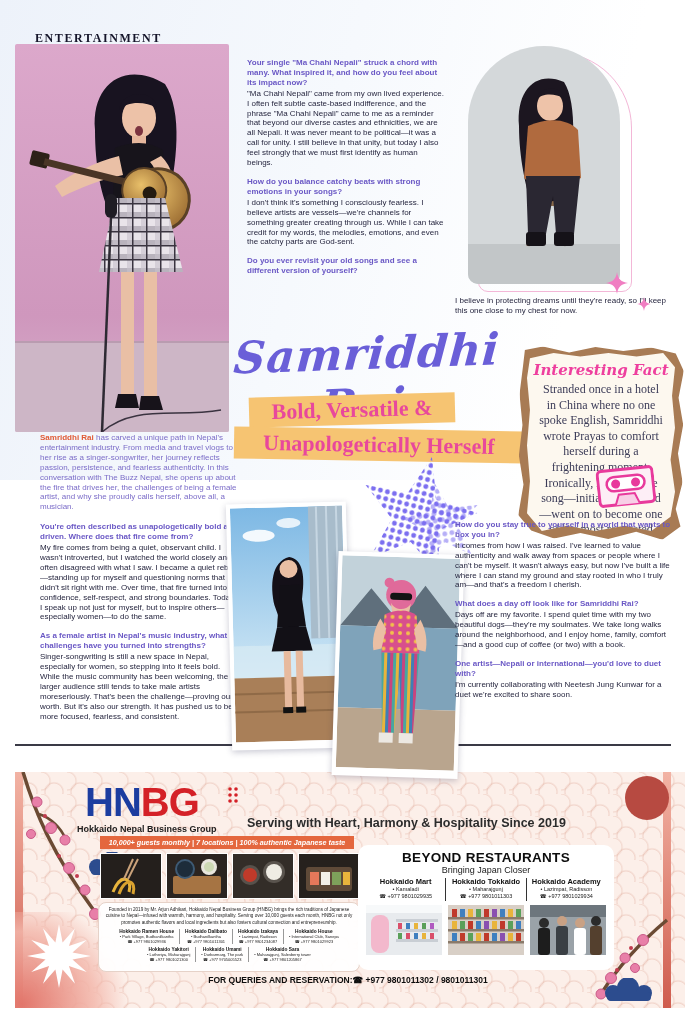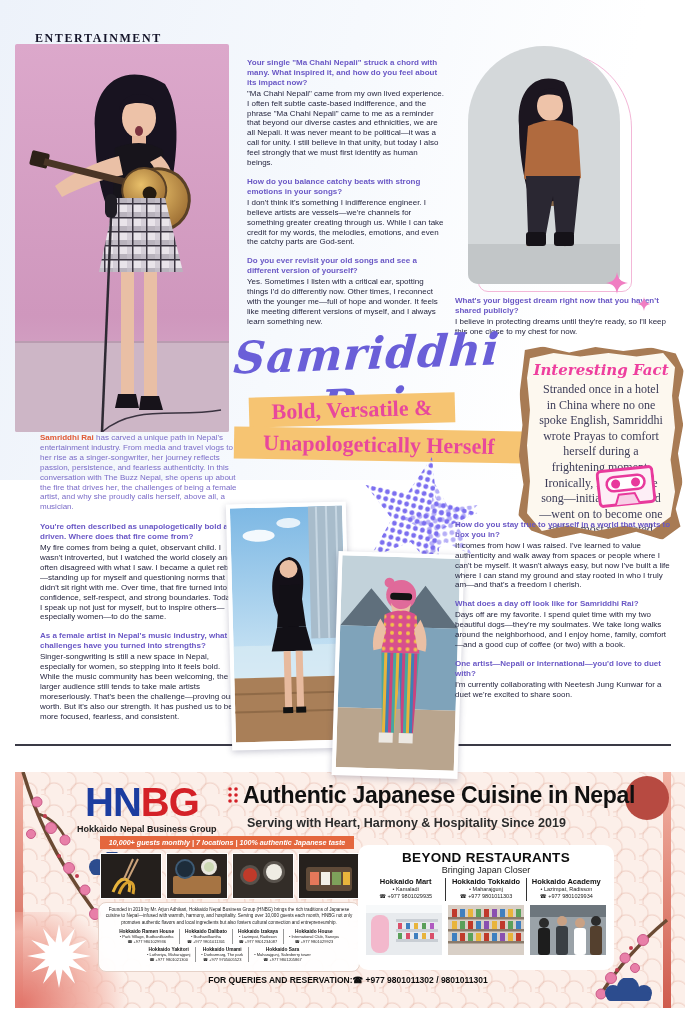--- a/index.html
+++ b/index.html
@@ -150,23 +150,22 @@
       <rect x="90" y="150" width="12" height="24" rx="6" fill="#1f1c24"></rect>
       <line x1="96" y1="174" x2="87" y2="388" stroke="#2e2a33" stroke-width="2.5"></line>
       <path d="M87 388 C120 360 160 374 206 366" stroke="#3a3340" stroke-width="1.5" fill="none"></path>
     </svg>
   </div>
 
   <div class="col col-mid">
     <div class="q">Your single "Ma Chahi Nepali" struck a chord with many. What inspired it, and how do you feel about its impact now?</div>
     <div class="a">"Ma Chahi Nepali" came from my own lived experience. I often felt subtle caste-based indifference, and the phrase "Ma Chahi Nepali" came to me as a reminder that beyond our diverse castes and ethnicities, we are all Nepali. It was never meant to be political—it was a call for unity. I still believe in that unity, but today I also feel strongly that we must first identify as human beings.</div>
     <div class="q">How do you balance catchy beats with strong emotions in your songs?</div>
-    <div class="a">I don't think it's something I indifference engineer. I believe artists are vessels—we're channels for something greater creating through us. While I can take credit for my words, the melodies, emotions, and even the catchy parts are God-sent.</div>
+    <div class="a">I don't think it's something I consciously fearless. I believe artists are vessels—we're channels for something greater creating through us. While I can take credit for my words, the melodies, emotions, and even the catchy parts are God-sent.</div>
     <div class="q">Do you ever revisit your old songs and see a different version of yourself?</div>
-    <div class="a">Yes. Sometimes I listen with a critical ear, spotting things I'd do differently now. Other times, I reconnect with the younger me—full of hope and wonder. It feels like meeting different versions of myself, and I always learn something new.</div>
   </div>
 
   <div class="arch-outline"></div>
   <div class="photo ph-arch">
     <svg width="152" height="238" viewBox="0 0 152 238">
       <rect width="152" height="238" fill="#d4d8da"></rect>
       <rect y="198" width="152" height="40" fill="#c2c6c8"></rect>
       <rect x="60" y="152" width="38" height="8" rx="3" fill="#8a6a4a"></rect>
       <line x1="66" y1="160" x2="60" y2="200" stroke="#7a5c3e" stroke-width="3"></line>
       <line x1="92" y1="160" x2="98" y2="200" stroke="#7a5c3e" stroke-width="3"></line>
@@ -181,21 +180,20 @@
   </div>
 
   <svg class="sparkle" style="left:606px;top:272px" width="22" height="22" viewBox="0 0 22 22">
     <path d="M11 0 C12 7 15 10 22 11 C15 12 12 15 11 22 C10 15 7 12 0 11 C7 10 10 7 11 0 Z" fill="#f07ec2"></path>
   </svg>
   <svg class="sparkle" style="left:637px;top:297px" width="14" height="14" viewBox="0 0 22 22">
     <path d="M11 0 C12 7 15 10 22 11 C15 12 12 15 11 22 C10 15 7 12 0 11 C7 10 10 7 11 0 Z" fill="#f07ec2"></path>
   </svg>
 
   <div class="col col-right-top">
-    <div class="q">What's your biggest dream right now that you haven't shared publicly?</div>
     <div class="a">I believe in protecting dreams until they're ready, so I'll keep this one close to my chest for now.</div>
   </div>
 
   <div class="title-script">Samriddhi Rai</div>
   <div class="bar bar1">Bold, Versatile &amp;</div>
   <div class="bar bar2">Unapologetically Herself</div>
 
   <div class="fact-back"></div>
   <div class="fact-front">
     <div class="fact-title">Interesting Fact</div>
@@ -365,21 +363,20 @@
           <circle cx="3" cy="3" r="1.8"></circle>
           <circle cx="9" cy="3" r="1.8"></circle>
           <circle cx="3" cy="9" r="1.8"></circle>
           <circle cx="9" cy="9" r="1.8"></circle>
           <circle cx="3" cy="15" r="1.8"></circle>
           <circle cx="9" cy="15" r="1.8"></circle>
         </g>
     </svg>
     <div class="hnbg-org">Hokkaido Nepal Business Group</div>
 
-    <div class="ad-headline">Authentic Japanese Cuisine in Nepal</div>
     <div class="ad-tagline">Serving with Heart, Harmony &amp; Hospitality Since 2019</div>
     <div class="stats">10,000+ guests monthly | 7 locations | 100% authentic Japanese taste</div>
 
     <div class="foodstrip">
       <div class="foodtile">
         <svg width="60" height="44" viewBox="0 0 60 44">
             <rect width="60" height="44" fill="#241f1c"></rect>
           <path d="M12 38 C20 18 32 24 28 38" stroke="#e8b43c" stroke-width="3" fill="none"></path>
           <path d="M18 40 C24 22 36 26 32 40" stroke="#d9a22f" stroke-width="3" fill="none"></path>
           <line x1="32" y1="5" x2="23" y2="25" stroke="#caa27a" stroke-width="2"></line>

